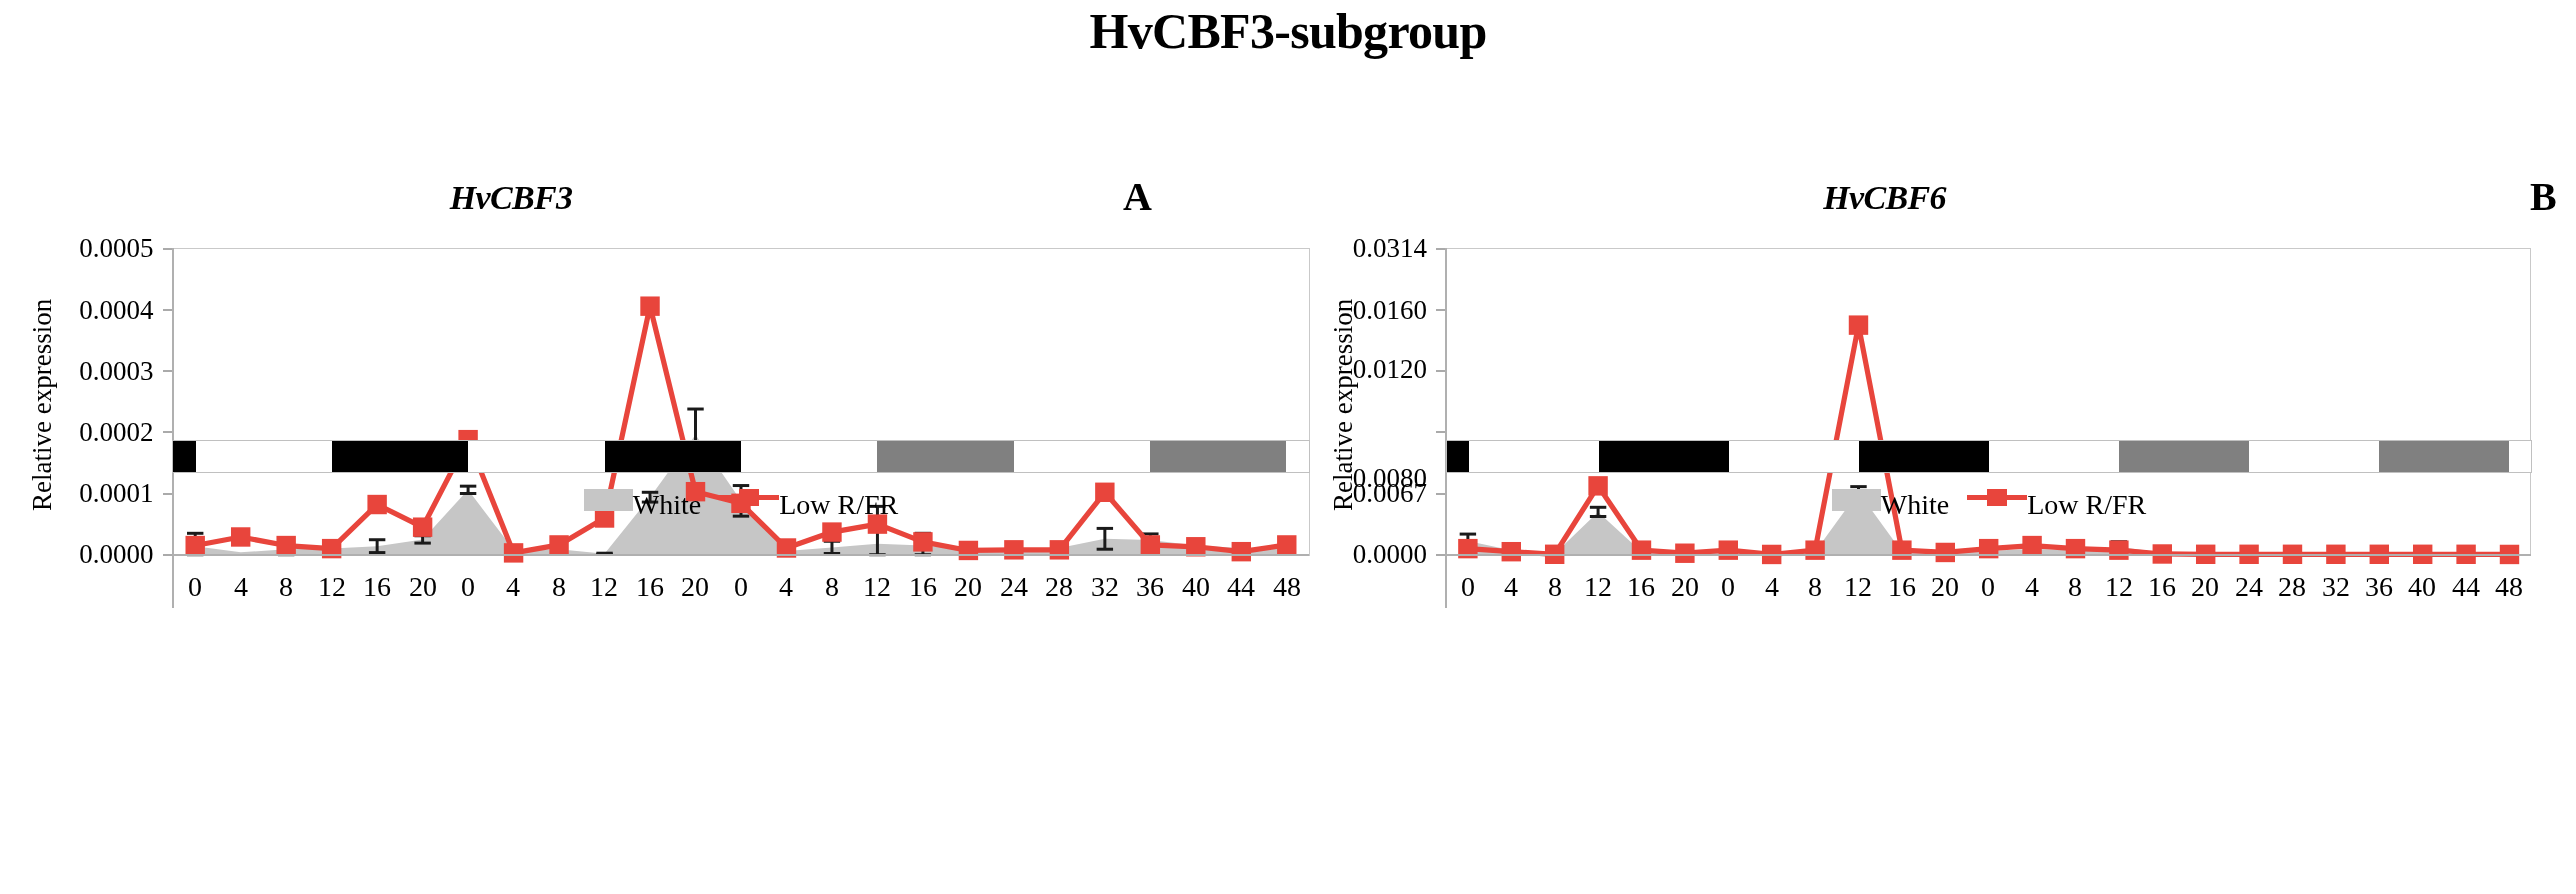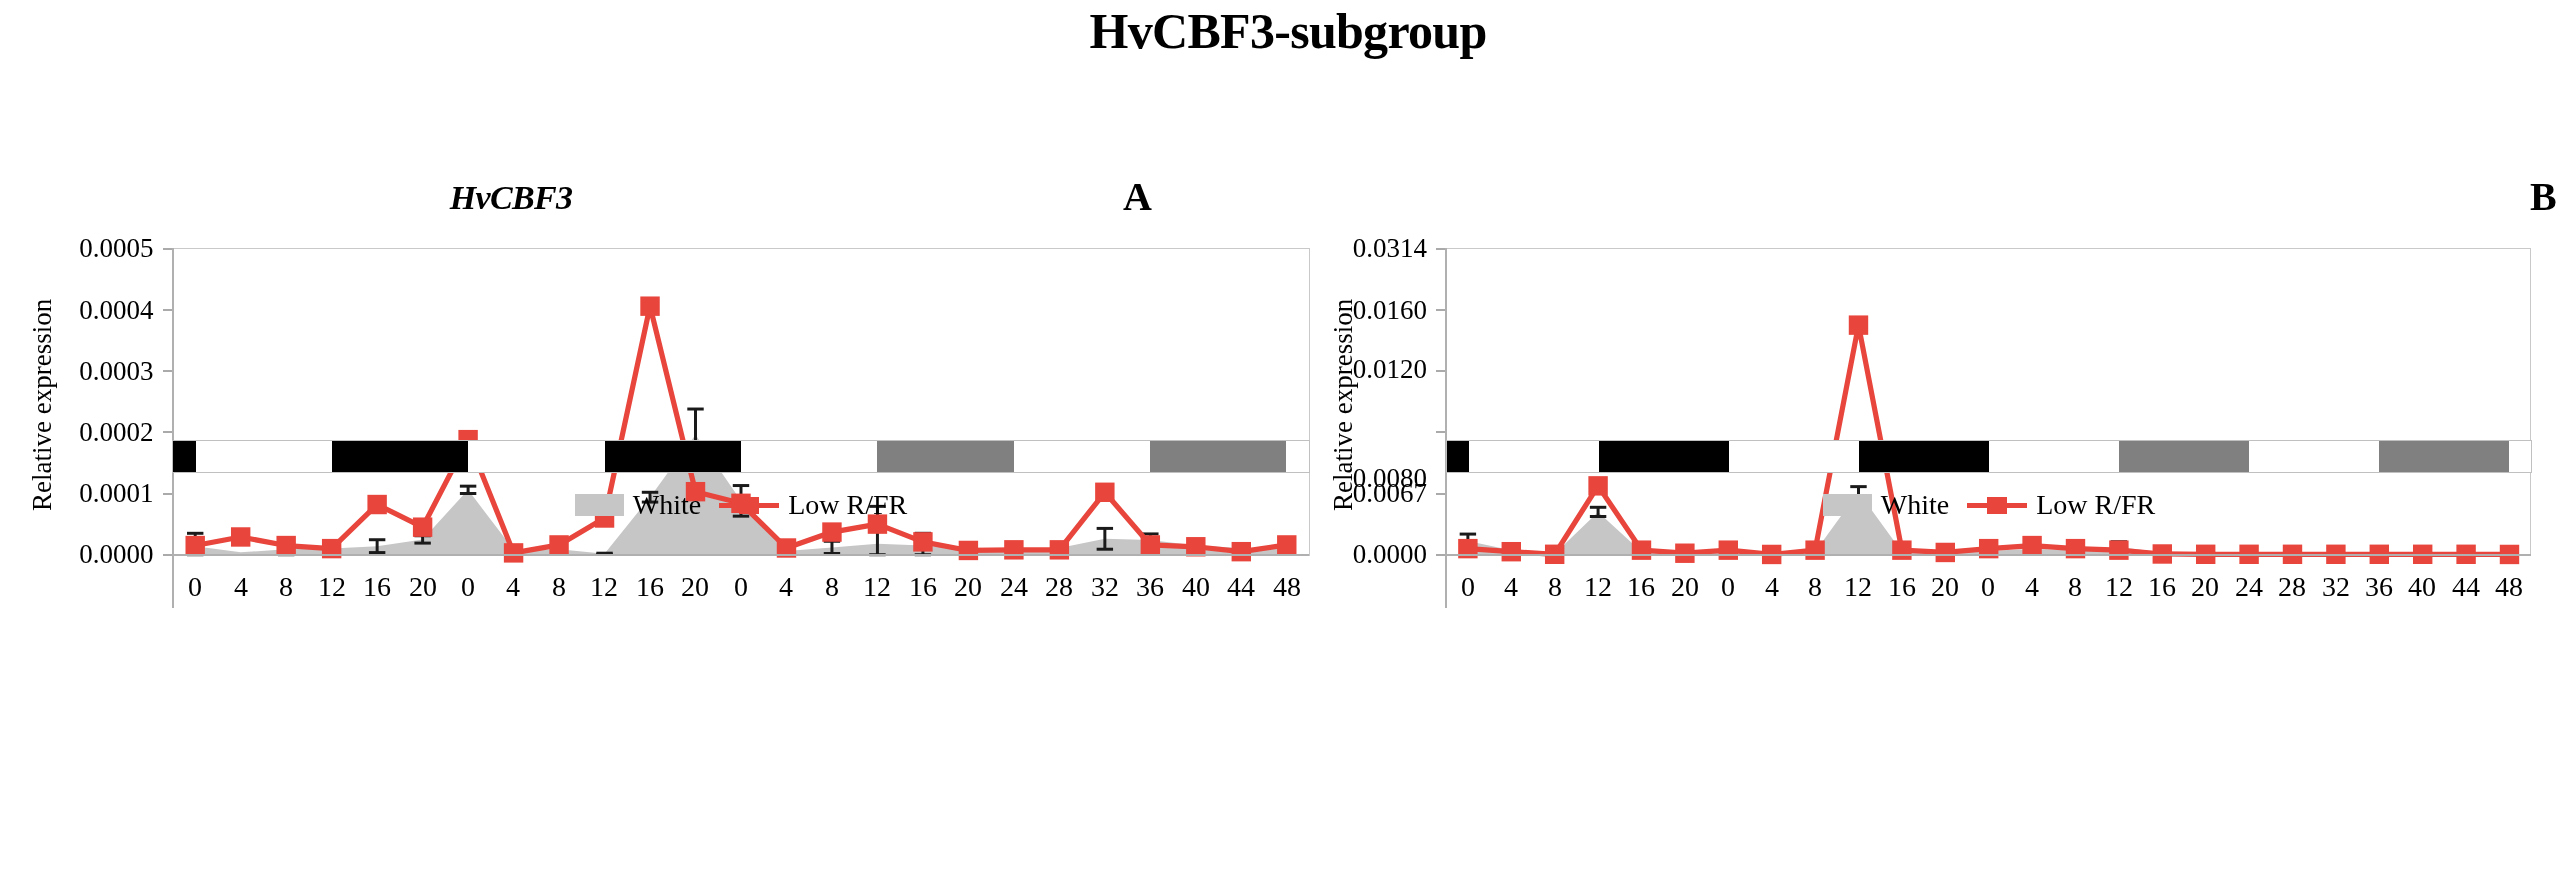--- a/index.html
+++ b/index.html
@@ -92,21 +92,21 @@
 
   .legend{
     position:absolute;
     display:flex; align-items:center; justify-content:center;
     gap:18px;
     font-size:28px; color:#000;
     white-space:nowrap;
   }
   #legend-a{ left:172px; top:489px; width:1138px; }
   #legend-b{ left:1446px; top:489px; width:1086px; }
-  .legend-item{ display:flex; align-items:center; gap:9px; }
+  .legend-item{ display:flex; align-items:flex-start; }
   .legend-swatch-area{ width:49px; height:22.4px; background:#c6c6c6; }
   .legend-line-marker{ position:relative; width:60px; height:16.4px; }
   .legend-line-marker .lm-line{
     position:absolute; left:0; top:6px; width:60px; height:5.2px; background:#e8453c;
   }
   .legend-line-marker .lm-sq{
     position:absolute; left:20px; top:0px; width:19.4px; height:17px; background:#e8453c;
   }
 
   svg.chart-svg{ position:absolute; left:0; top:0; overflow:visible; }
@@ -298,20 +298,21 @@
   <div class="legend-item">
     <span class="legend-line-marker">
       <span class="lm-line"></span>
         <span class="lm-sq"></span>
     </span>
     <span>Low R/FR</span>
   </div>
 </div>
 
 <div class="panel" id="panel-b">
+  <div class="panel-gene-title">HvCBF6</div>
   <div class="panel-letter">B</div>
 
   <div class="ylabel" id="ylabel-b" style="left:-45px;top:332px;">Relative expression</div>
 
   <div class="plot-frame" id="frame-b"></div>
   <svg class="chart-svg" id="svg-b" width="1203" height="523" viewBox="0 0 1611 700">
       <path d="M 127.06 503 L 127.06 484.55 L 185.18 496.85 L 243.29999999999998 501.565 L 301.41999999999996 445.6 L 359.53999999999996 498.9 L 417.65999999999997 501.77 L 475.78 498.9 L 533.9 502.385 L 592.02 498.9 L 650.14 418.95 L 708.26 498.9 L 766.38 498.9 L 824.5 497.875 L 882.62 494.8 L 940.74 496.85 L 998.86 492.75 L 1056.98 499.925 L 1115.1 501.975 L 1173.22 502.18 L 1231.34 502.385 L 1289.46 502.59 L 1347.58 502.59 L 1405.7 502.6925 L 1463.82 502.795 L 1521.9399999999998 502.795 L 1521.9399999999998 503 Z" fill="#c6c6c6" stroke="none"></path>
       <g stroke="#1a1a1a" stroke-width="4" fill="none">
         <line x1="127.06" y1="475.325" x2="127.06" y2="493.775"></line>
         <line x1="116.06" y1="475.325" x2="138.06" y2="475.325"></line>

